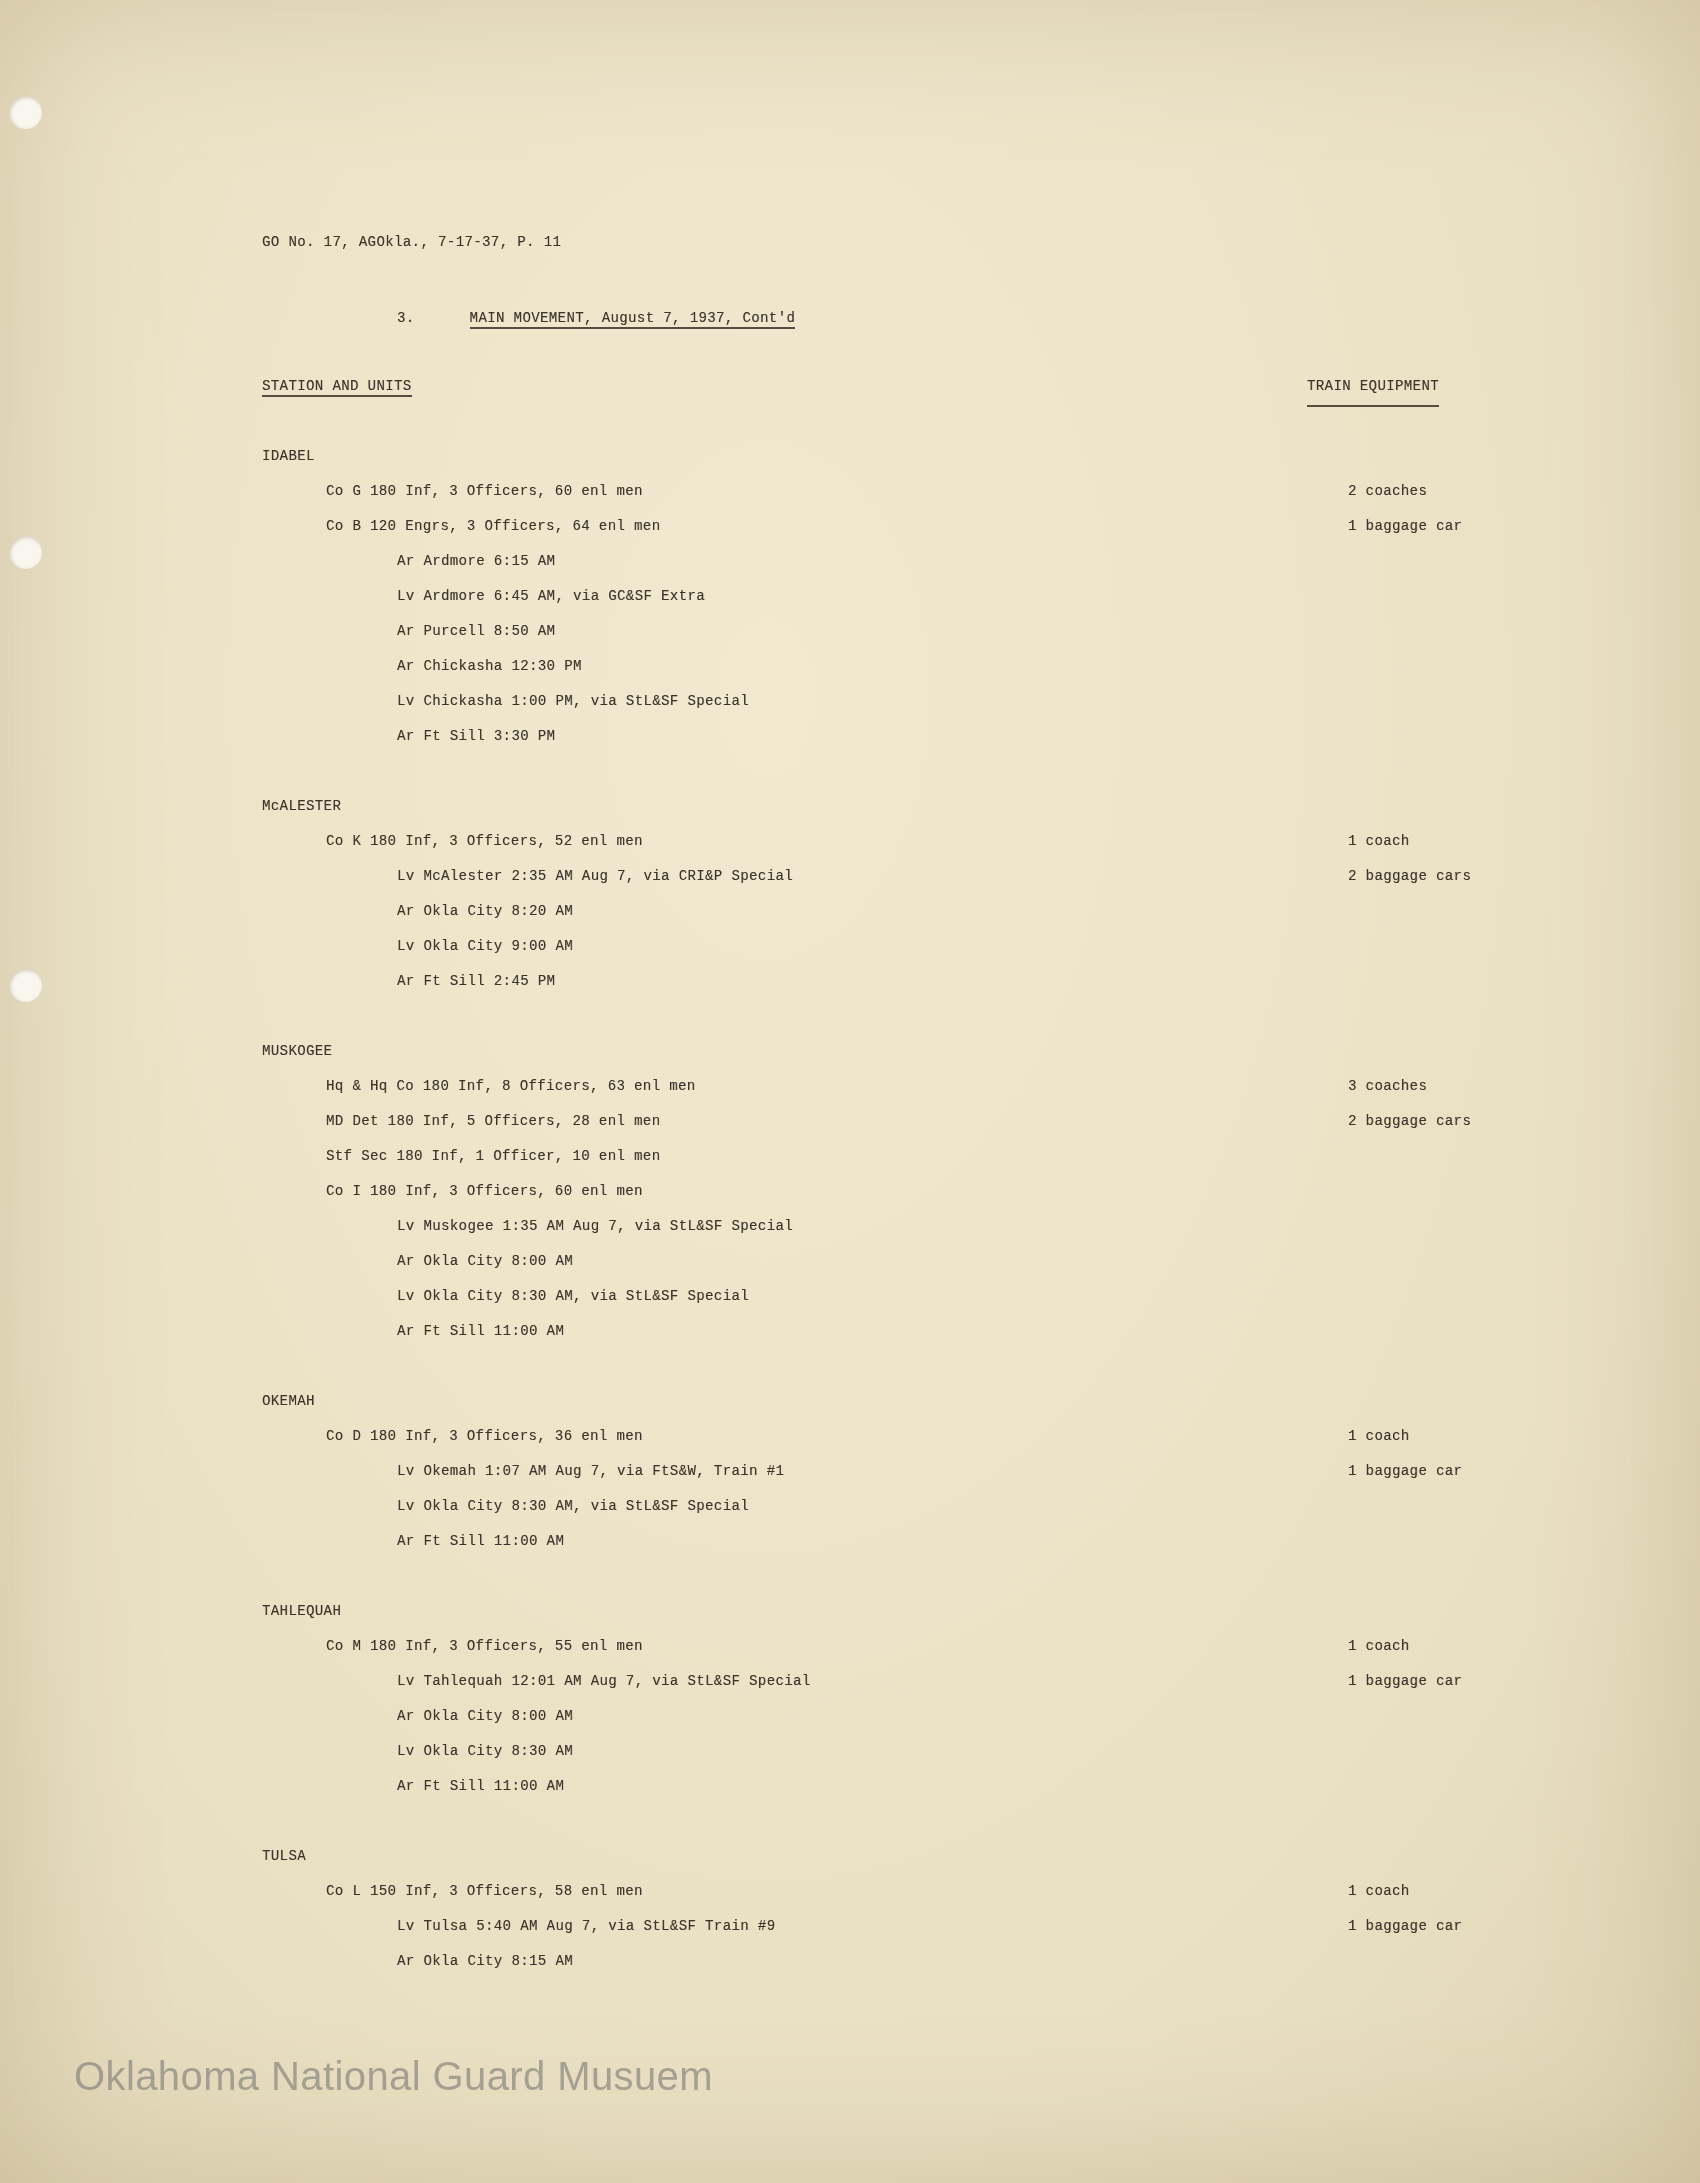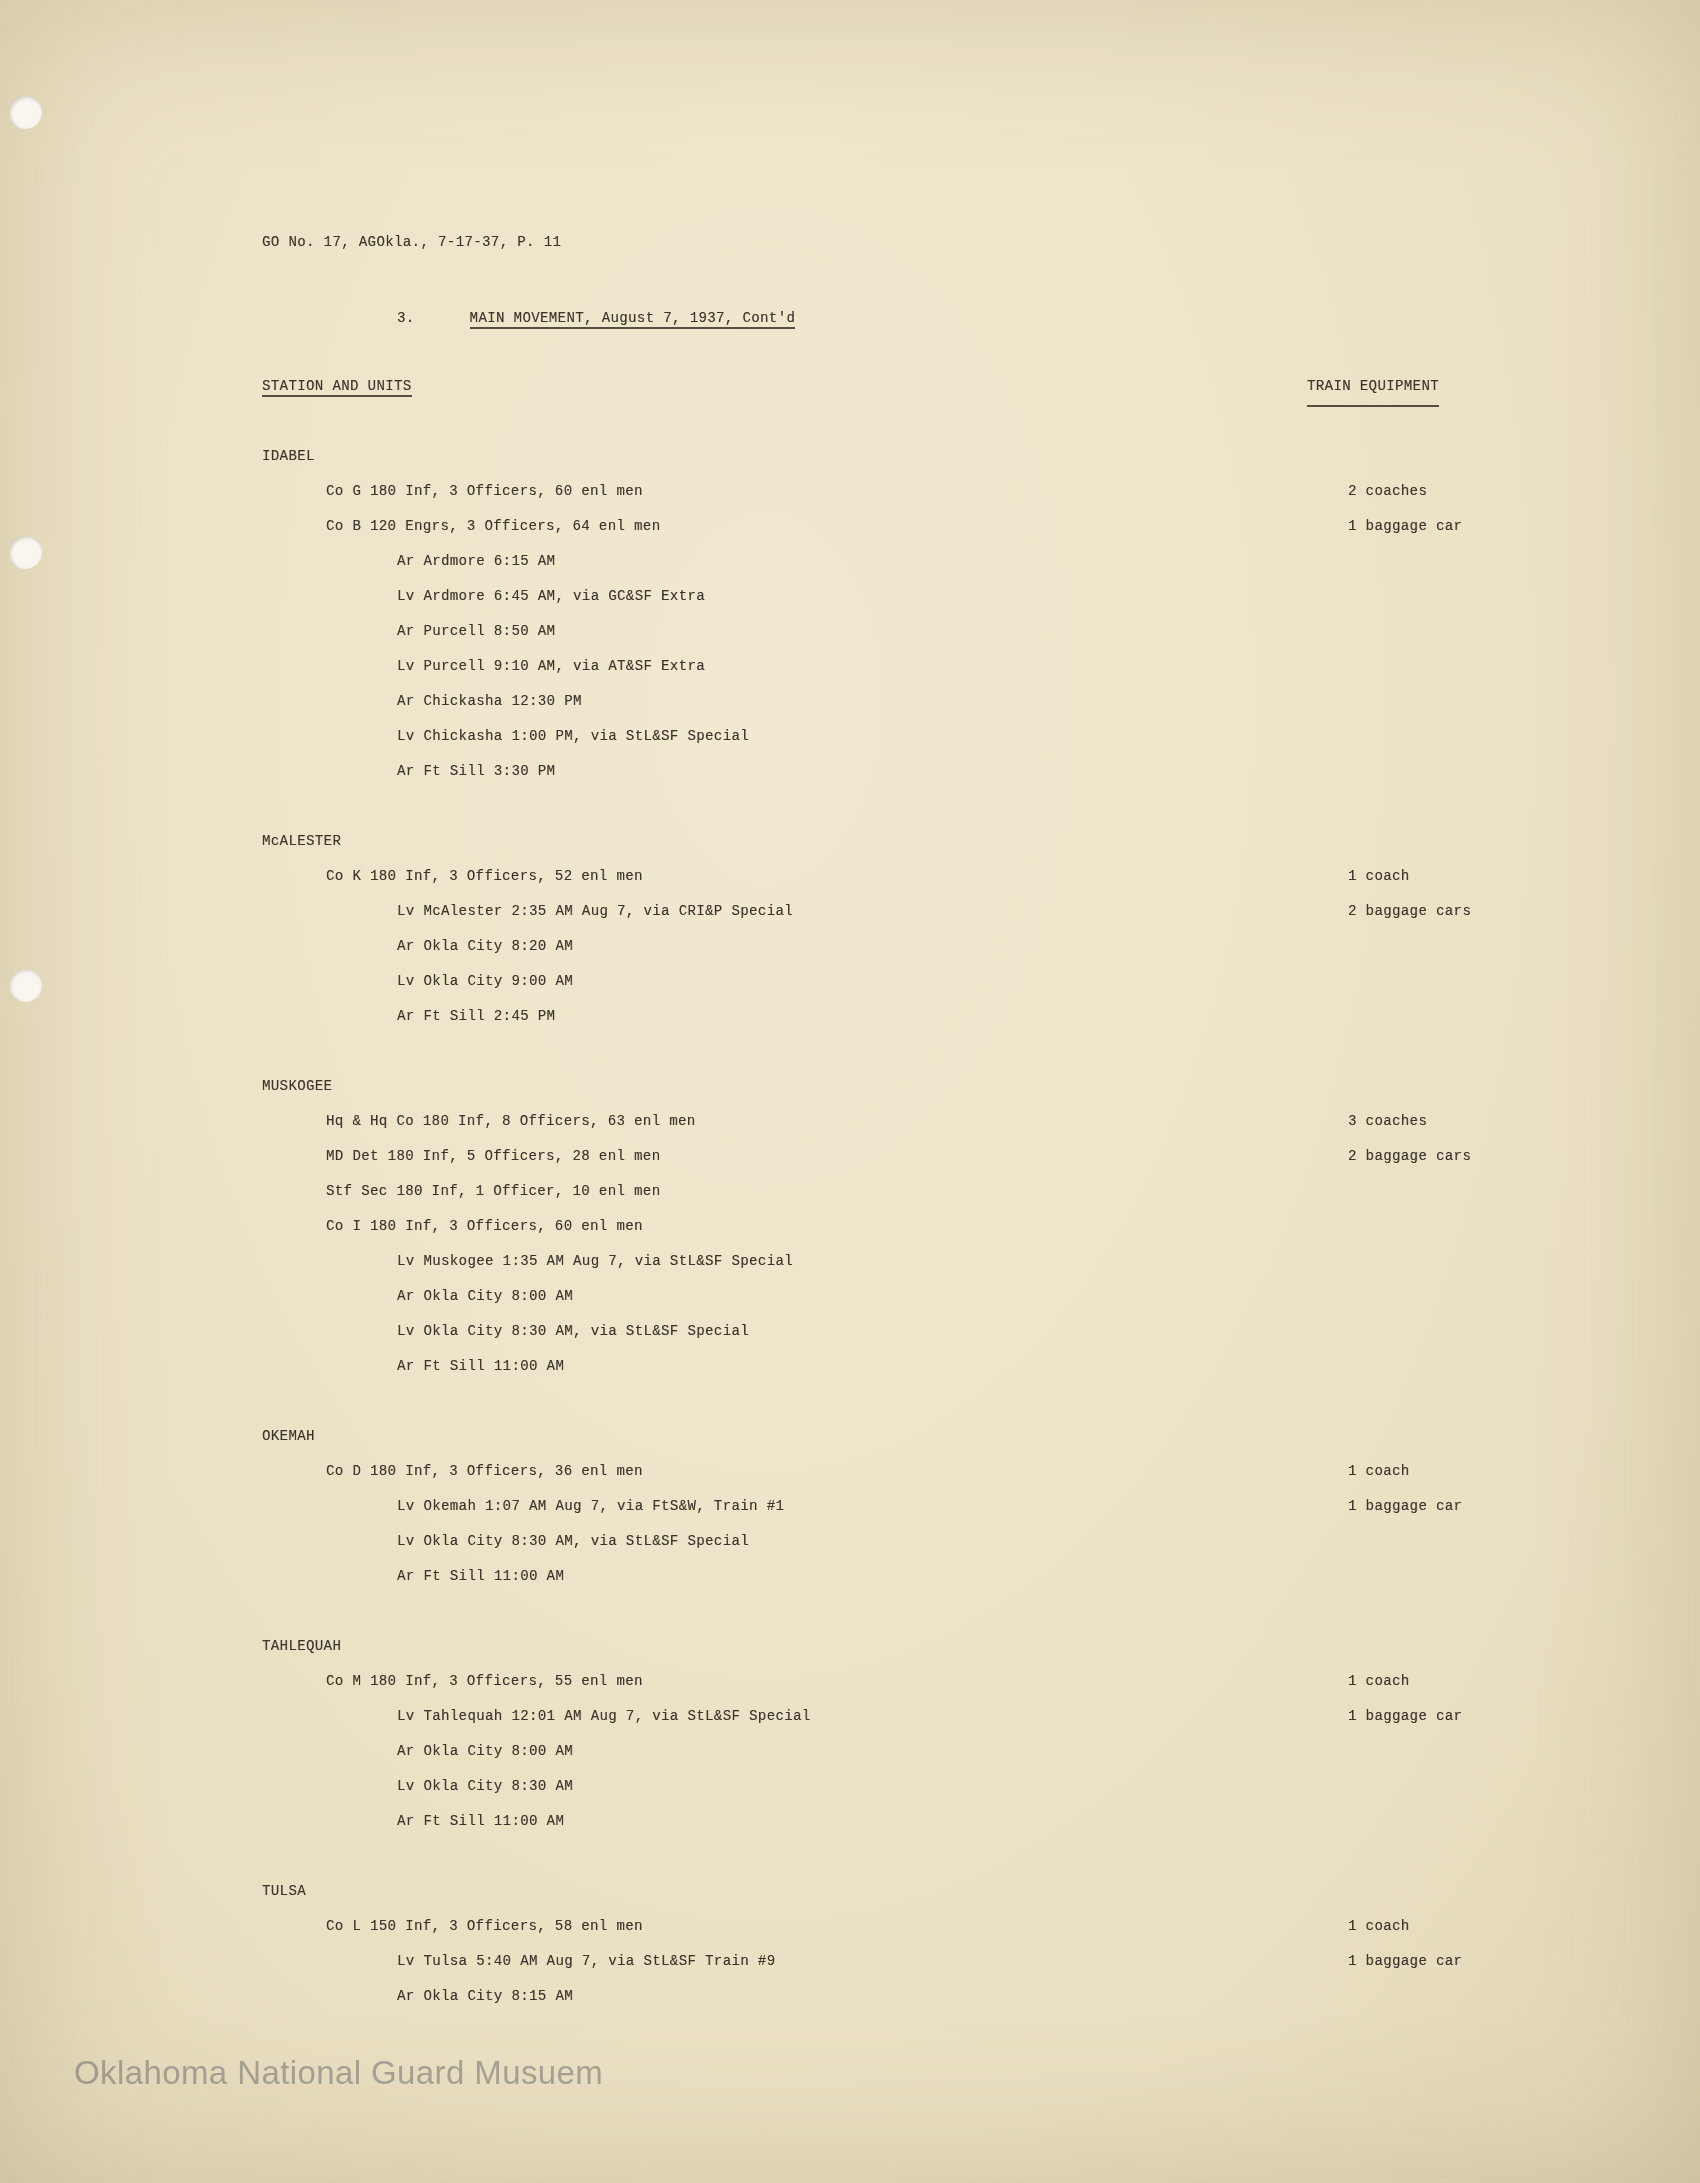--- a/index.html
+++ b/index.html
@@ -54,21 +54,21 @@
   .station-name { }
   .row { position: relative; }
   .row.indent-1 { padding-left: 64px; }
   .row.indent-2 { padding-left: 135px; }
   .equipment { position: absolute; left: 1086px; top: 0; white-space: nowrap; }
   .watermark {
     position: absolute;
     left: 74px;
     top: 2054px;
     font-family: "Liberation Sans", sans-serif;
-    font-size: 33px;
+    font-size: 40px;
     color: rgba(128, 127, 122, 0.65);
     letter-spacing: 0.4px;
     text-shadow: none;
   }
 </style>
 </head>
 <body>
 
 <div class="paper">
 
@@ -90,21 +90,20 @@
     </div>
 
     <div id="stations">
         <div class="station-section">
           <div class="station-name">IDABEL</div>
           <div class="row indent-1"><span class="row-text">Co G 180 Inf, 3 Officers, 60 enl men</span><span class="equipment">2 coaches</span></div>
           <div class="row indent-1"><span class="row-text">Co B 120 Engrs, 3 Officers, 64 enl men</span><span class="equipment">1 baggage car</span></div>
           <div class="row indent-2"><span class="row-text">Ar Ardmore 6:15 AM</span></div>
           <div class="row indent-2"><span class="row-text">Lv Ardmore 6:45 AM, via GC&amp;SF Extra</span></div>
           <div class="row indent-2"><span class="row-text">Ar Purcell 8:50 AM</span></div>
-          <div class="row indent-2"><span class="row-text">Lv Purcell 9:10 AM, via AT&amp;SF Extra</span></div>
           <div class="row indent-2"><span class="row-text">Ar Chickasha 12:30 PM</span></div>
           <div class="row indent-2"><span class="row-text">Lv Chickasha 1:00 PM, via StL&amp;SF Special</span></div>
           <div class="row indent-2"><span class="row-text">Ar Ft Sill 3:30 PM</span></div>
         </div>
         <div class="station-section">
           <div class="station-name">McALESTER</div>
           <div class="row indent-1"><span class="row-text">Co K 180 Inf, 3 Officers, 52 enl men</span><span class="equipment">1 coach</span></div>
           <div class="row indent-2"><span class="row-text">Lv McAlester 2:35 AM Aug 7, via CRI&amp;P Special</span><span class="equipment">2 baggage cars</span></div>
           <div class="row indent-2"><span class="row-text">Ar Okla City 8:20 AM</span></div>
           <div class="row indent-2"><span class="row-text">Lv Okla City 9:00 AM</span></div>

